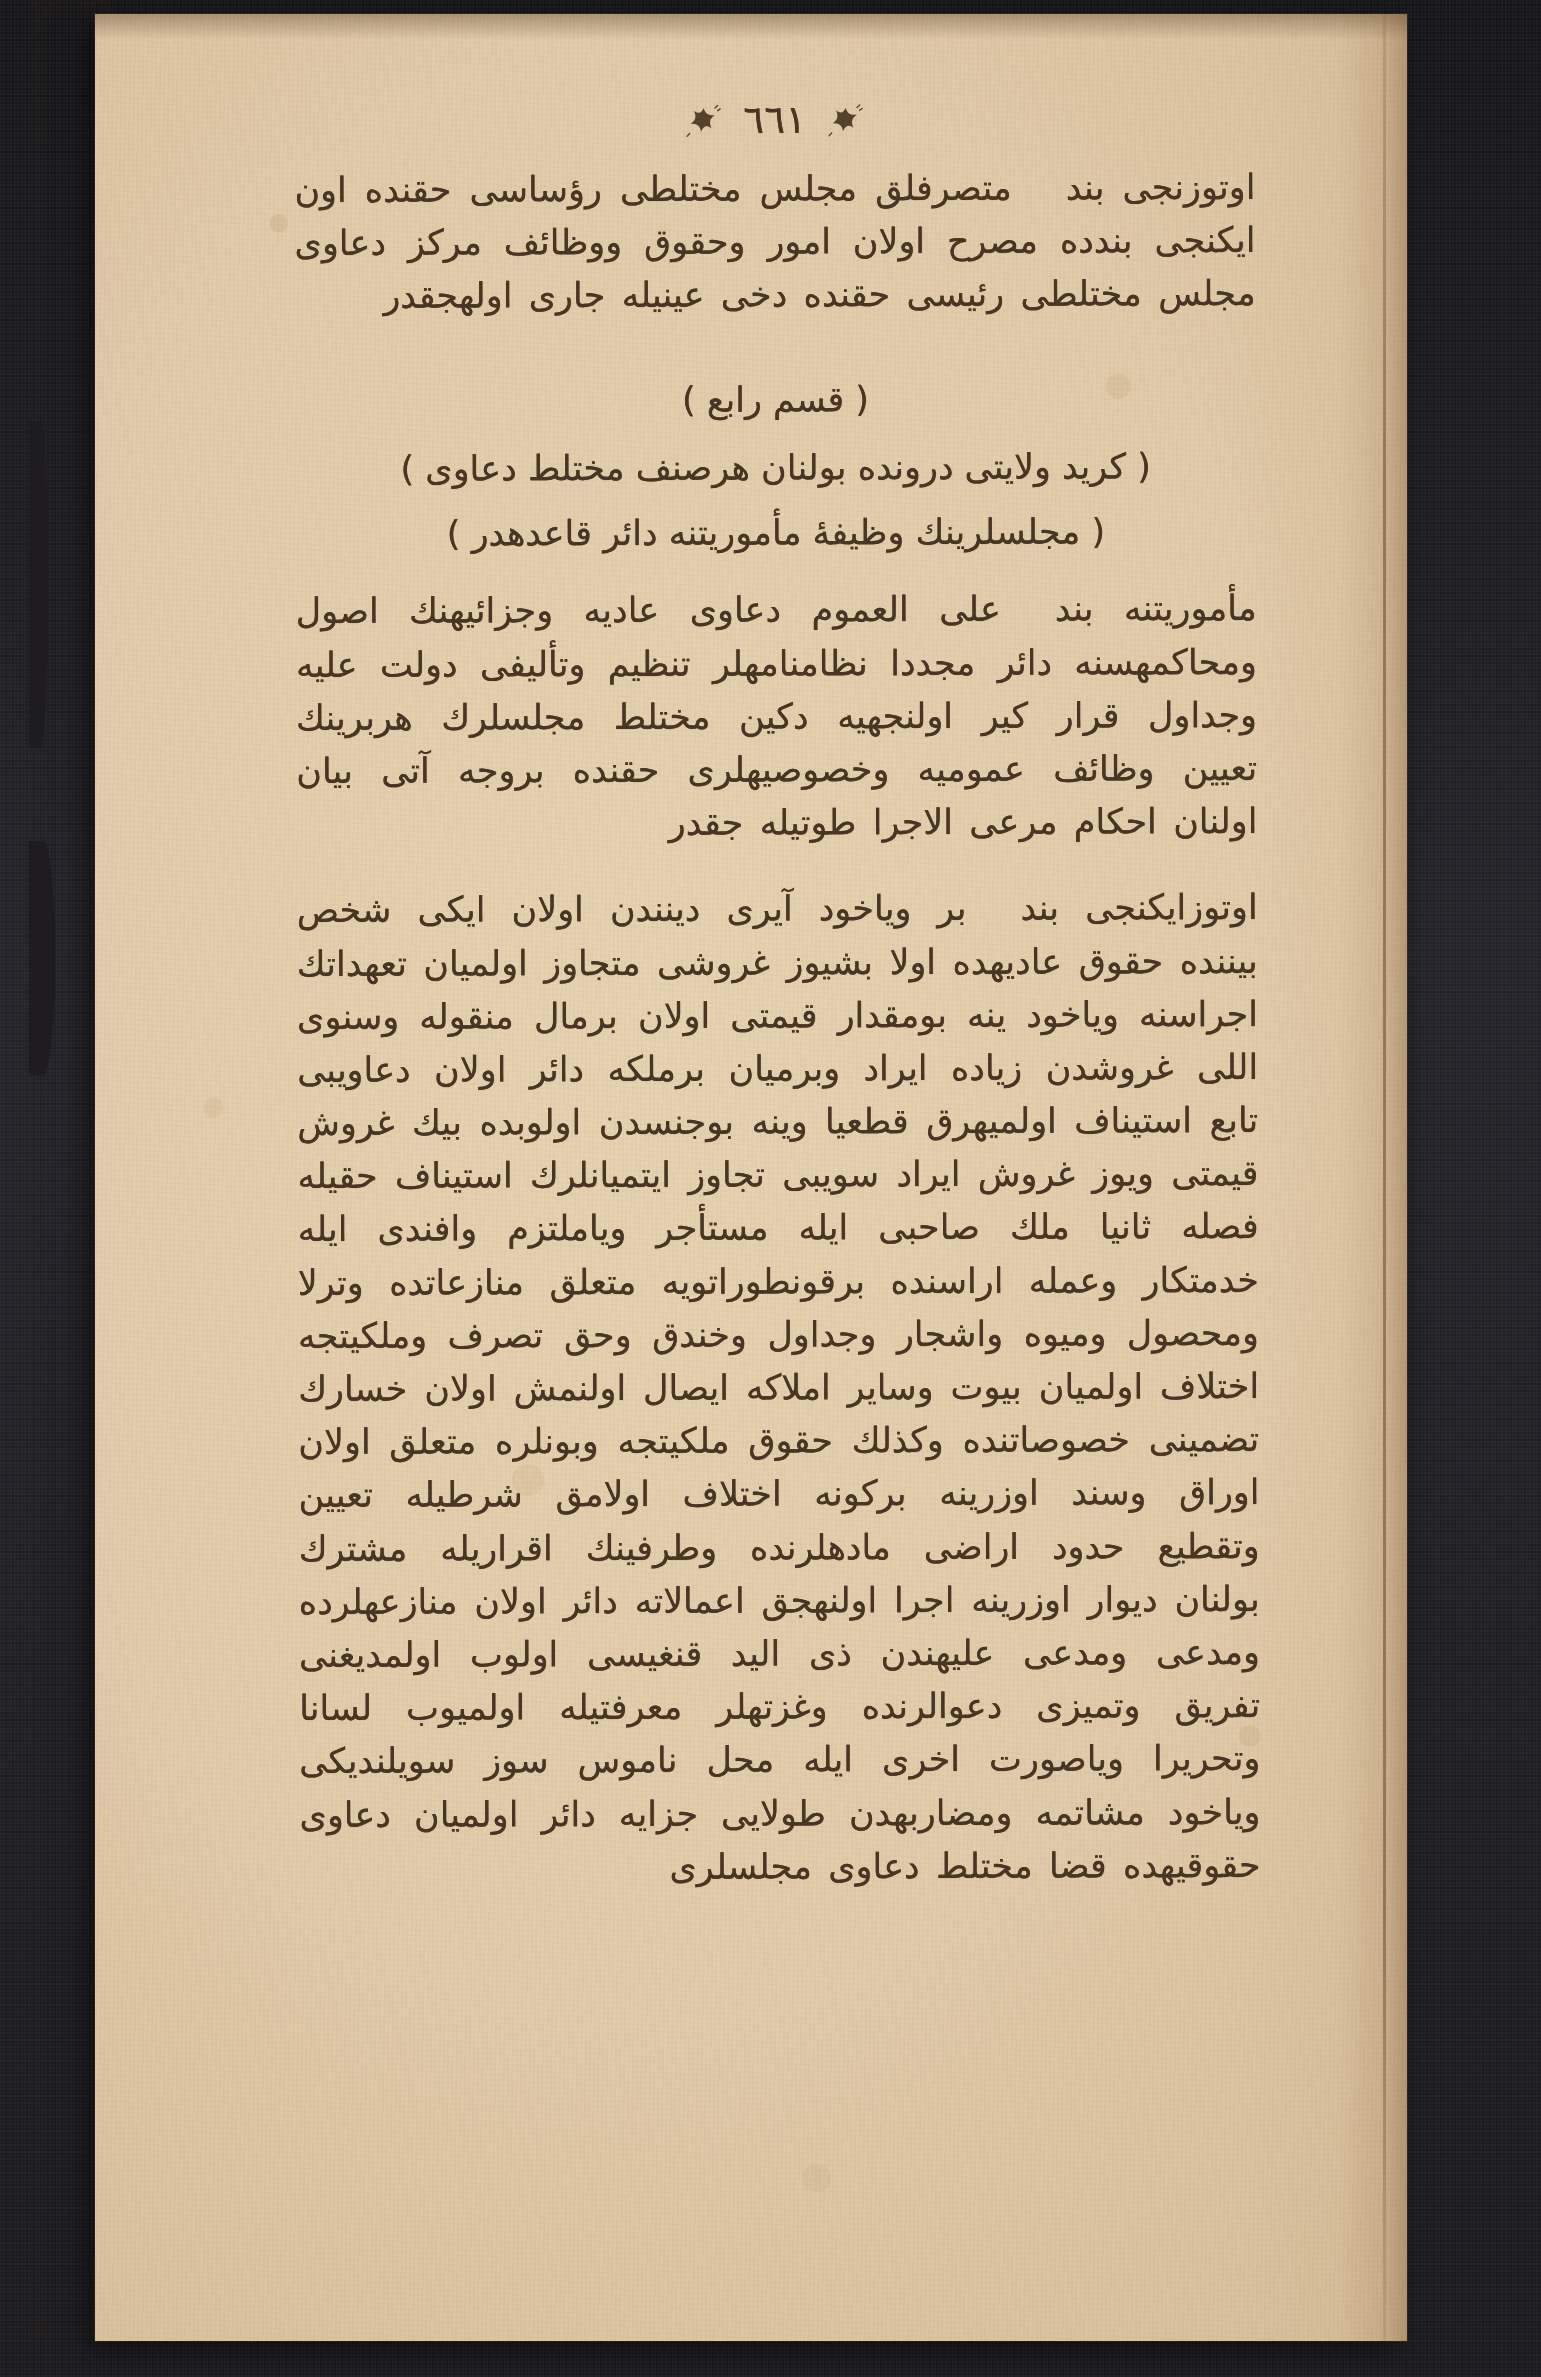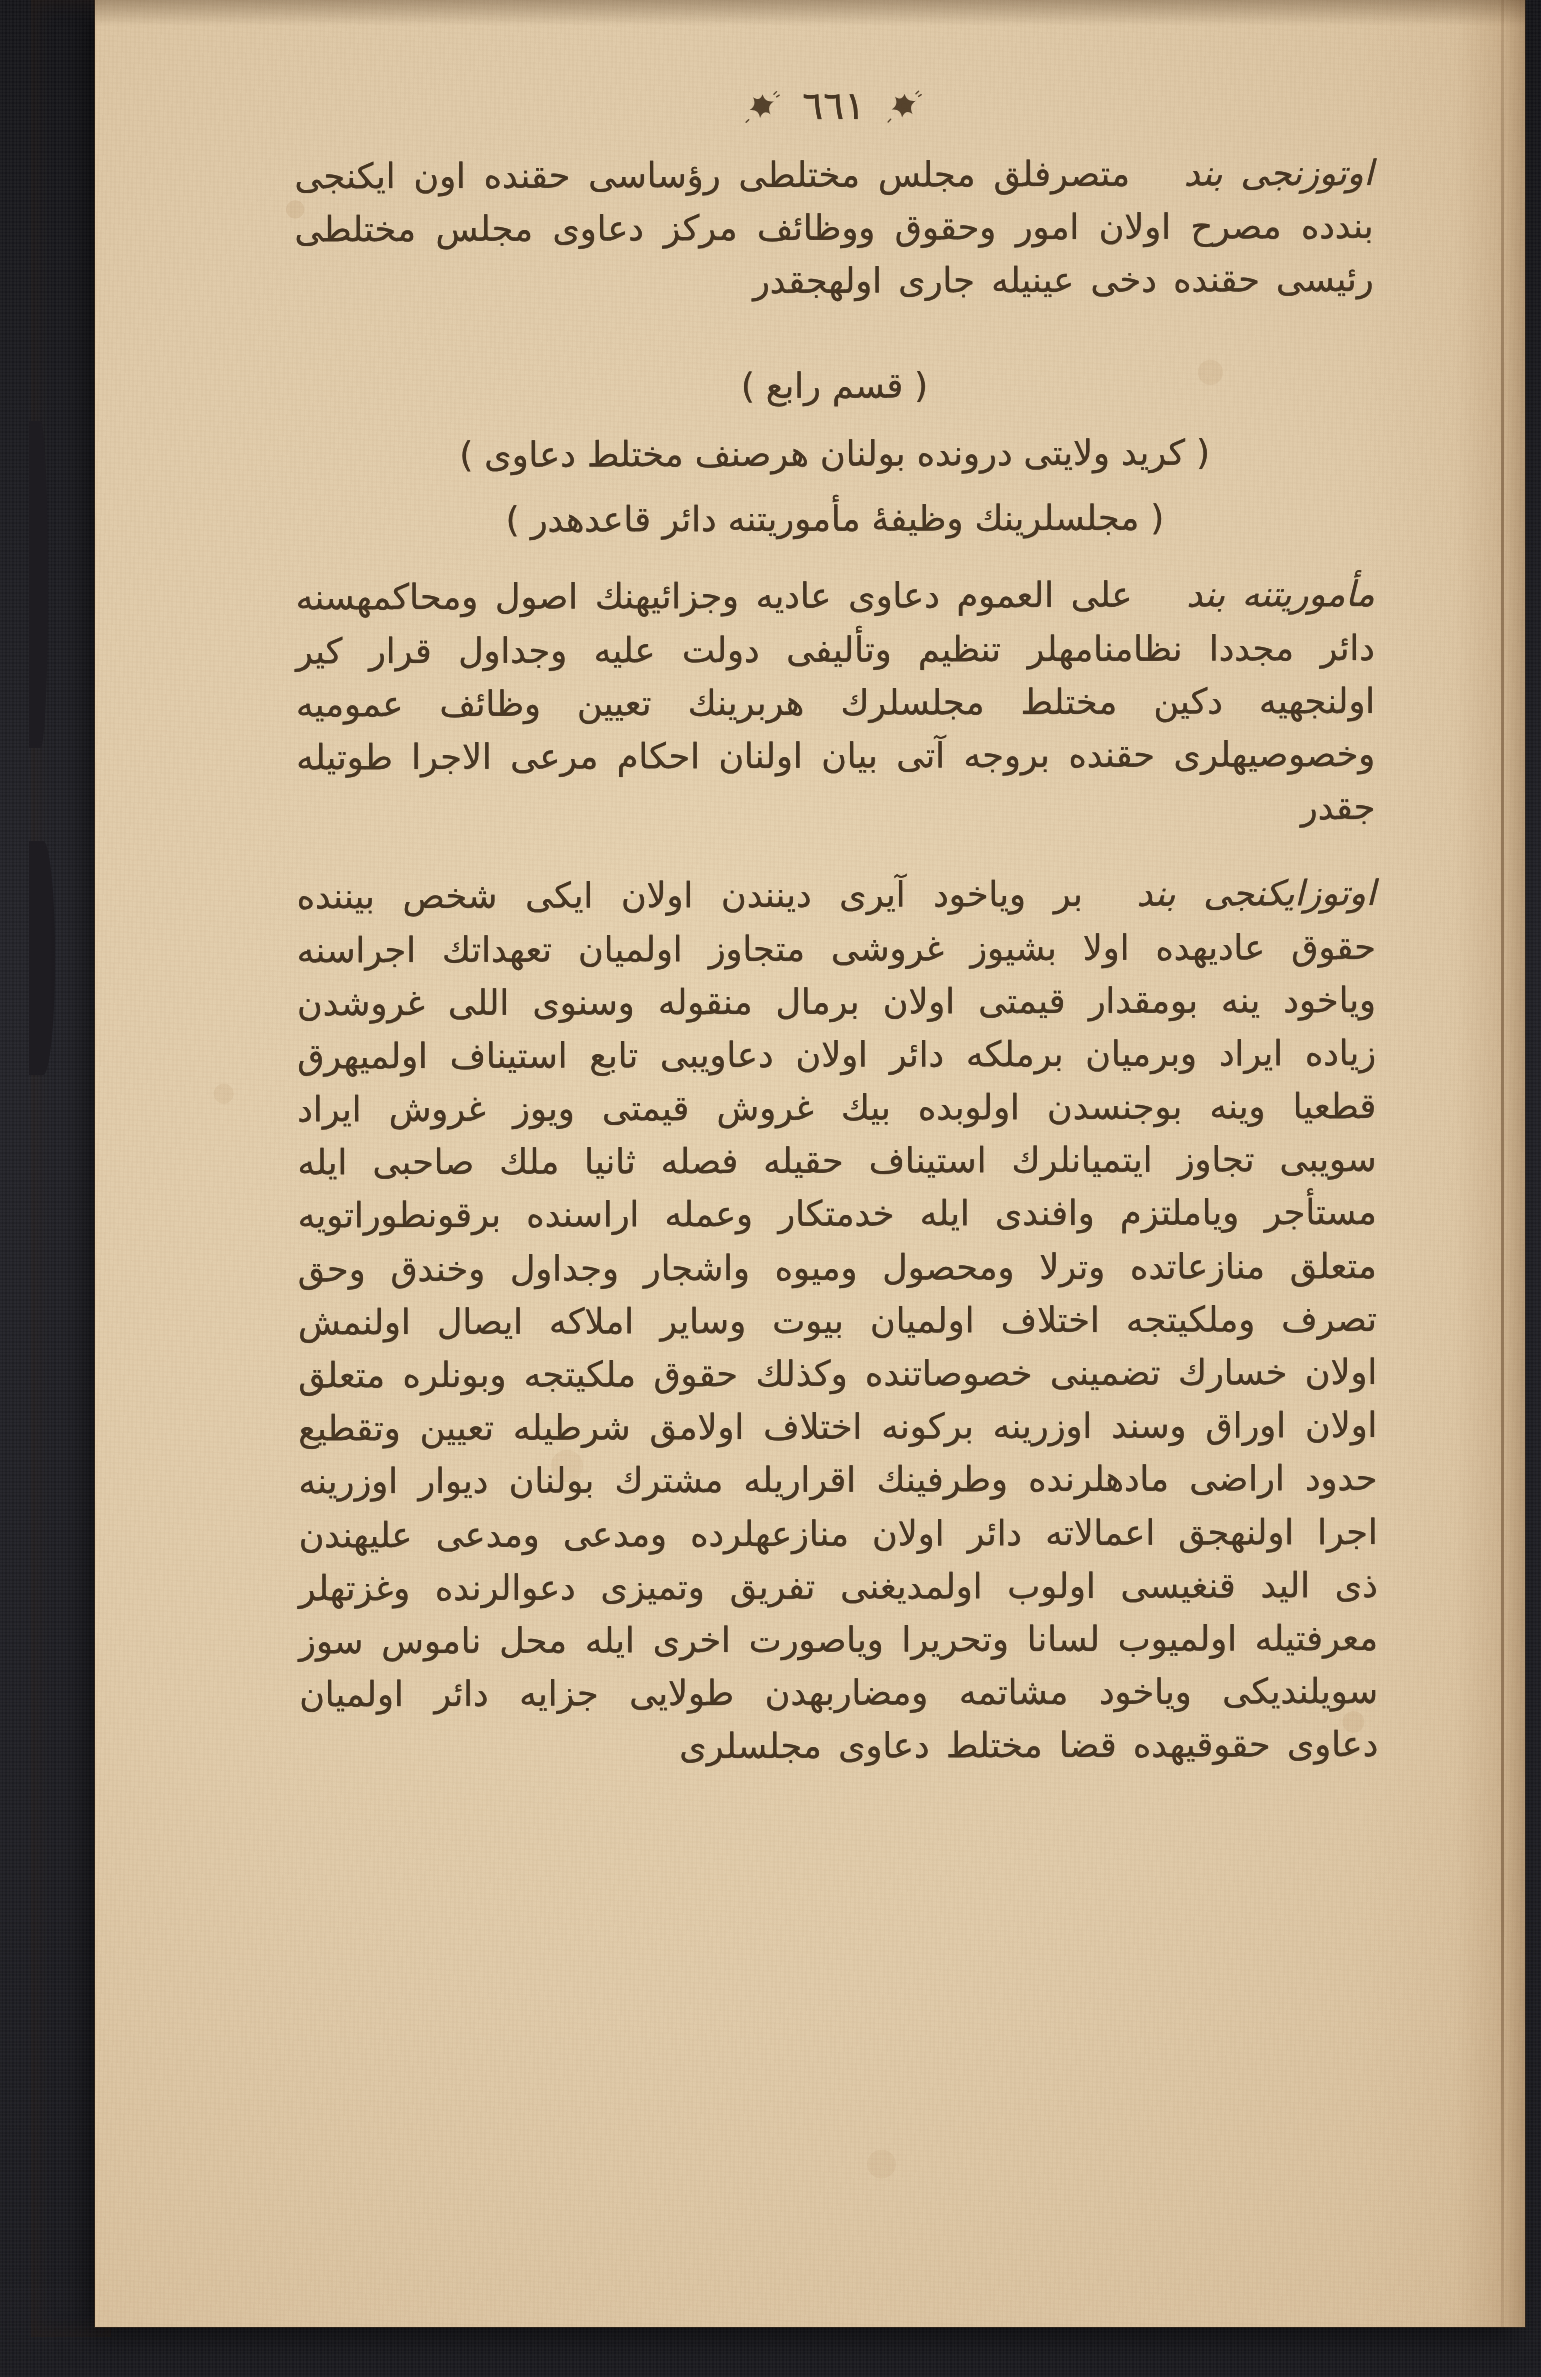--- a/index.html
+++ b/index.html
@@ -62,22 +62,22 @@
     left: -1.7px; top: 36%;
     width: 26px; height: 10%;
     background: #1e1c21;
     border-radius: 0 46% 46% 0 / 0 50% 50% 0;
   }
 
   
   .page-leaf {
     position: absolute;
     left: 95px;
-    top: 0;
-    width: 1430px;
+    top: 14px;
+    width: 1312px;
     height: 2327px;
     background:
       
       linear-gradient(270deg,
         rgba(120, 84, 48, .40) 0px,
         rgba(140,100,60,.20) 22.5px,
         rgba(170,130,86,.05) 69px,
         rgba(0,0,0,0) 165px),
       
       radial-gradient(130% 105% at 42% 44%,
@@ -184,21 +184,20 @@
     line-height: 1.52;
     text-align: justify;
     text-justify: inter-word;
     word-spacing: 5.2px;
   }
   .para:last-child { margin-bottom: 0; }
 
   
   .article-no {
     white-space: nowrap;
-    font-style: italic;
   }
   .run-in-gap { display: inline-block; width: 54px; }
 
   
   .headings {
     margin: 22.5px 0 19px;
     text-align: center;
   }
   .heading-line {
     font-size: 35px;

